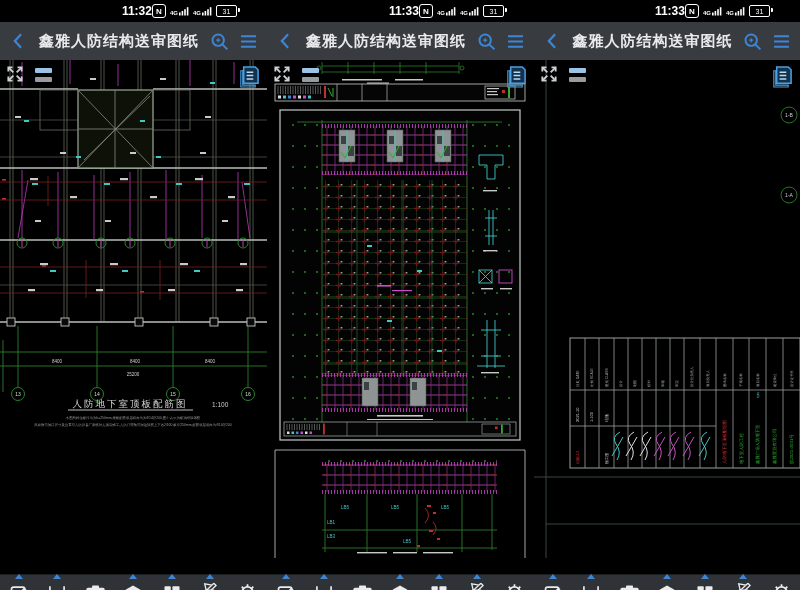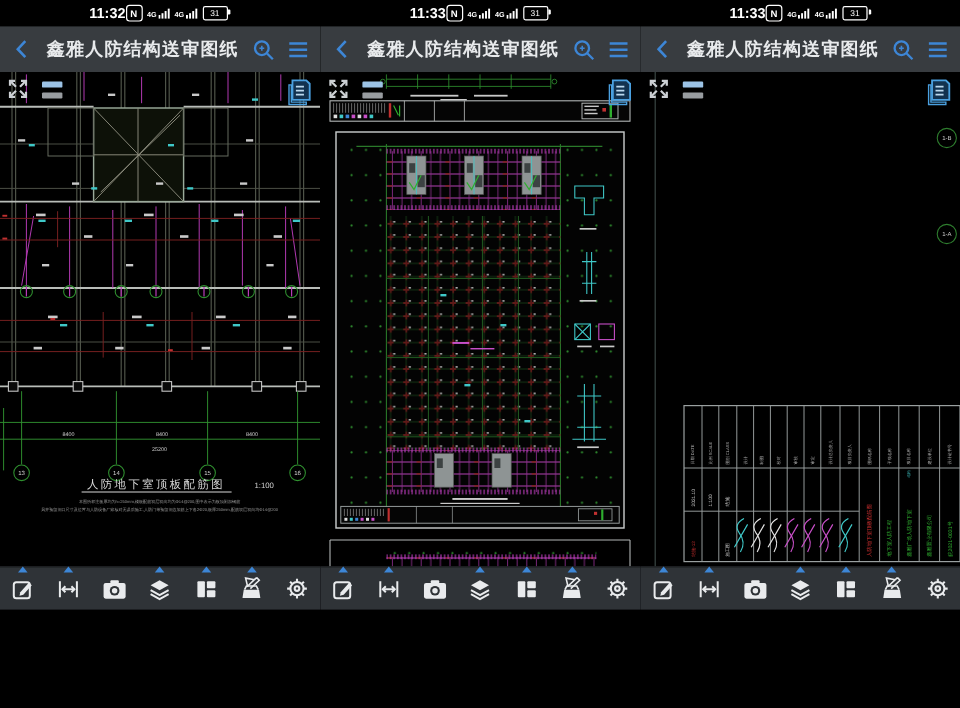--- a/index.html
+++ b/index.html
@@ -1,29 +1,29 @@
 <!DOCTYPE html>
 <html><head>
 <meta charset="utf-8">
 <style>
   html,body{margin:0;padding:0;background:#000;}
   body{width:800px;height:590px;position:relative;overflow:hidden;font-family:"Liberation Sans",sans-serif;}
   .phone{position:absolute;top:0;height:590px;background:#000;}
   #p1{left:0;width:267px}#p2{left:267px;width:267px}#p3{left:534px;width:266px}
-  .statusbar{height:22px;background:#000;color:#fff;display:flex;align-items:center;justify-content:center;padding:0 27px;font-size:12px;font-weight:700;box-sizing:border-box}
+  .statusbar{height:22px;background:#000;color:#fff;display:flex;align-items:center;justify-content:flex-end;padding:0 27px;font-size:12px;font-weight:700;box-sizing:border-box}
   .sb-right{display:flex;align-items:center;gap:4px}
   .nfc{width:12px;height:12px;border:1.2px solid #fff;border-radius:3px;font-size:8px;font-weight:700;display:flex;align-items:center;justify-content:center}
   .sigg{display:flex;align-items:flex-end}
   .sigg .g4{font-size:6px;font-weight:700;margin-right:1px;line-height:1}
   .batt{position:relative;width:19px;height:10px;border:1px solid #fff;border-radius:2px;font-size:7px;font-weight:400;display:flex;align-items:center;justify-content:center;margin-right:3px}
   .batt::after{content:"";position:absolute;right:-3.5px;top:2px;width:2px;height:4px;background:#fff;border-radius:0 1px 1px 0}
   .navbar{height:38px;background:#383c40;display:flex;align-items:center;padding:0 5px;gap:2px;box-sizing:border-box}
   .nav-title{flex:1;text-align:center;color:#e8eaec;font-size:15px;font-weight:700;letter-spacing:1px;white-space:nowrap;overflow:hidden}
   .nav-btn{width:27px;height:27px;color:#3d86d6;display:flex;align-items:center;justify-content:center;flex:0 0 auto}
-  .canvas{position:relative;height:412px;background:#000;overflow:hidden}
+  .canvas{position:relative;height:514px;background:#000;overflow:hidden}
   .canvas svg.cad{position:absolute;left:0;top:0}
   .ov-tl{position:absolute;top:4px;left:5px;display:flex;gap:10px;align-items:flex-start}
   .expand{color:#ccd0d4}
   .bars{display:flex;flex-direction:column;gap:4px;margin-top:4px}
   .bar{width:17px;height:5px;border-radius:1px}
   .bar.blue{background:#9cc3e6}.bar.gray{background:#989ca0}
   .ov-tr{position:absolute;top:4px;right:7px}
   .toolbar{position:relative;height:35px;background:#2f3337;display:flex;align-items:center;justify-content:space-around;border-top:1px solid #1d2022}
   .tb-btn{position:relative;width:24px;height:24px;color:#e9ebed;display:flex;align-items:center;justify-content:center}
   .tb-btn svg{display:block}

